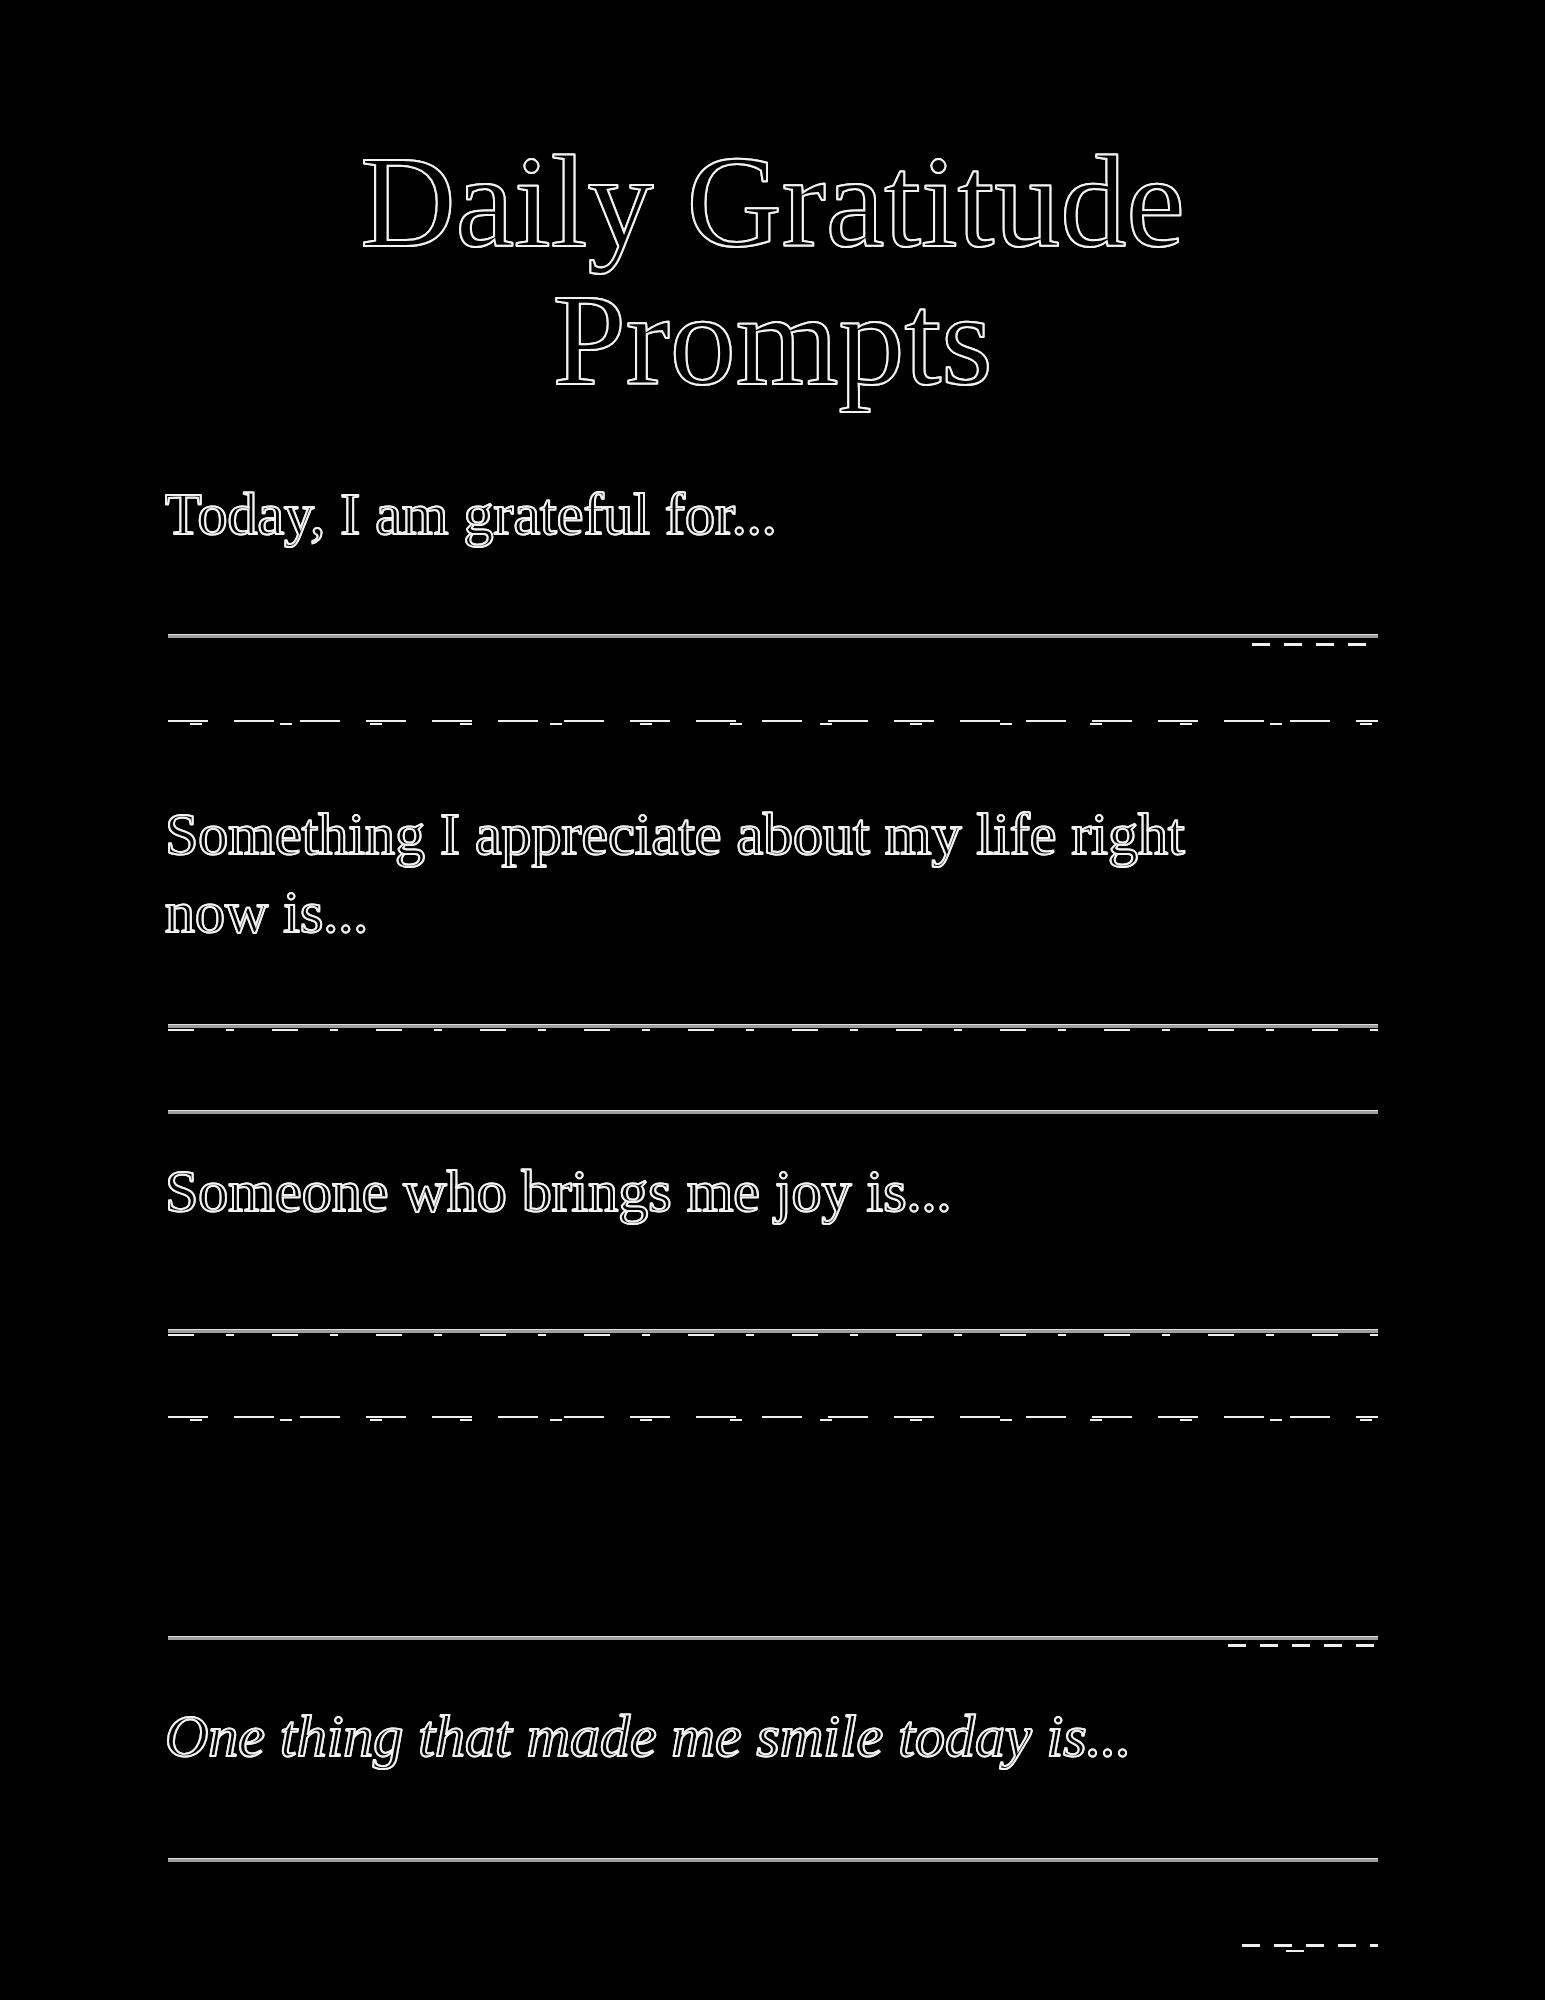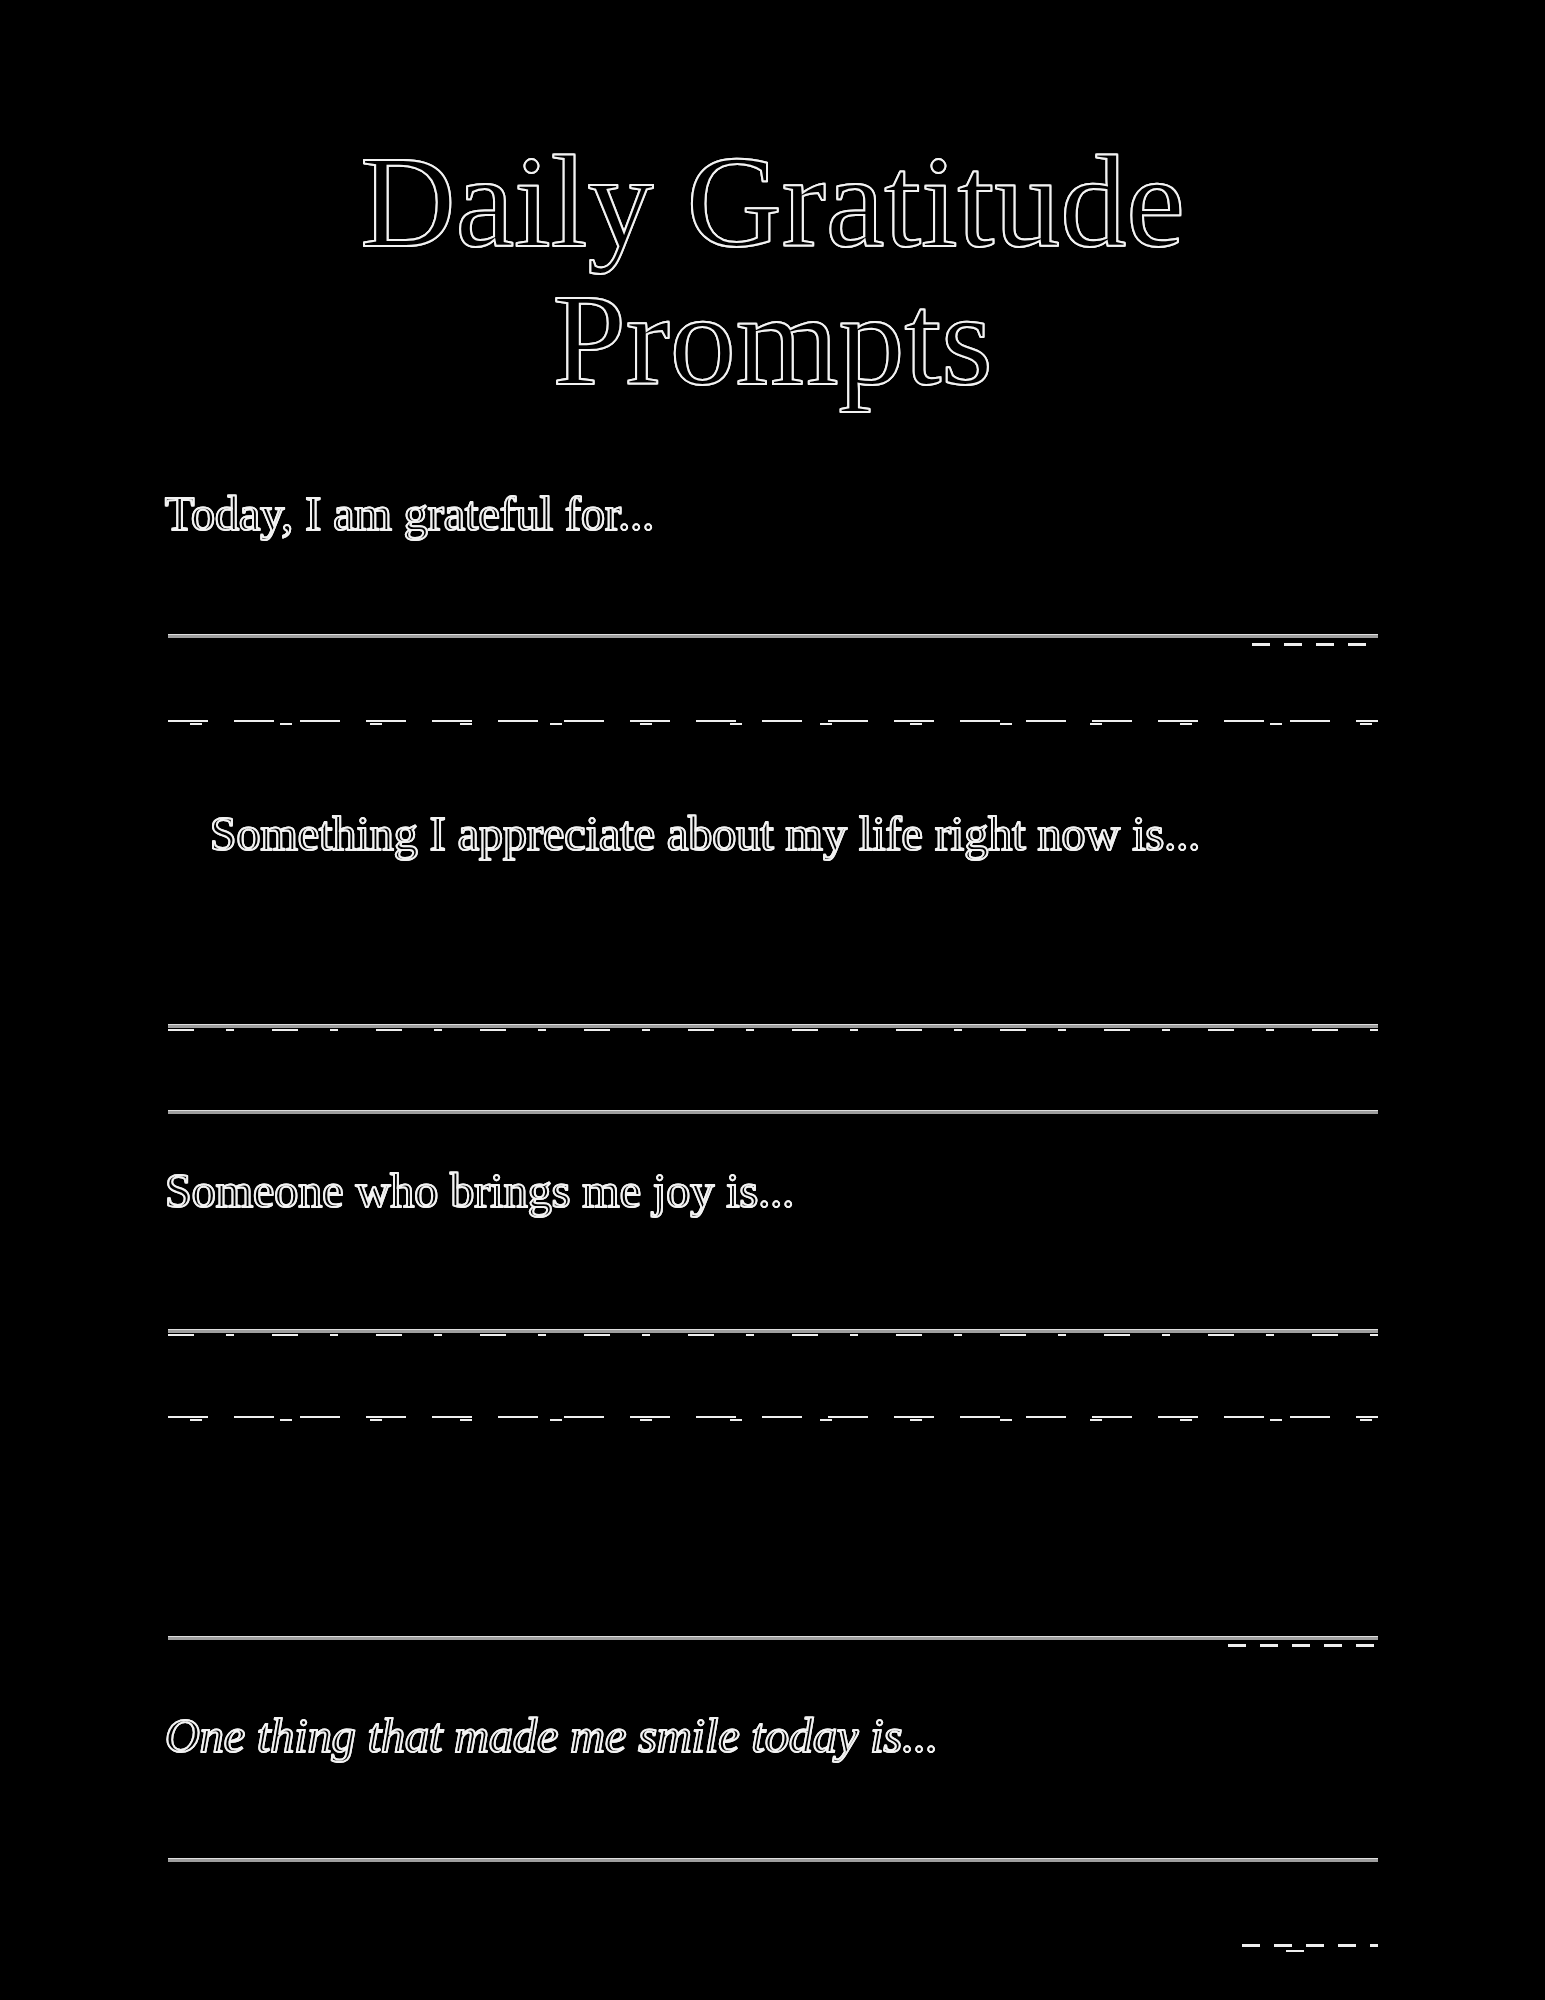--- a/index.html
+++ b/index.html
@@ -36,26 +36,26 @@
     width: 100%;
     text-align: center;
     font-size: 132px;
     line-height: 138px;
     font-weight: normal;
   }
   .title-line { display: block; }
   .prompt {
     position: absolute;
     left: 165px;
-    font-size: 48px;
+    font-size: 60px;
     line-height: 78px;
     font-weight: normal;
   }
   .prompt.p1 { top: 475px; }
-  .prompt.p2 { top: 795px; width: 1080px; text-align: center; }
+  .prompt.p2 { top: 795px; width: 1080px; }
   .prompt.p3 { top: 1152px; text-align: right; }
   .prompt.p4 { top: 1485px; }
   .prompt.p5 { top: 1697px; font-style: italic; }
 
   .wline {
     position: absolute;
     left: 168px;
     width: 1210px;
   }
   .wline.solid {

